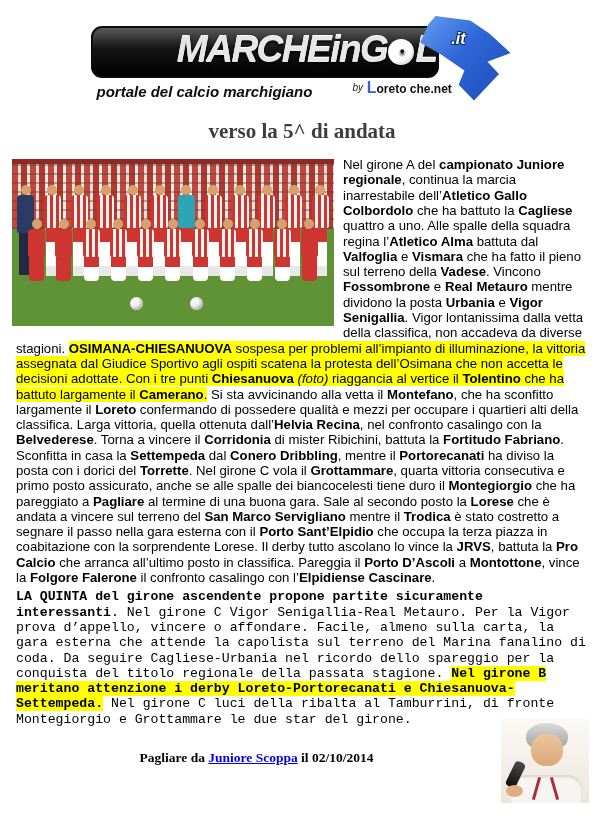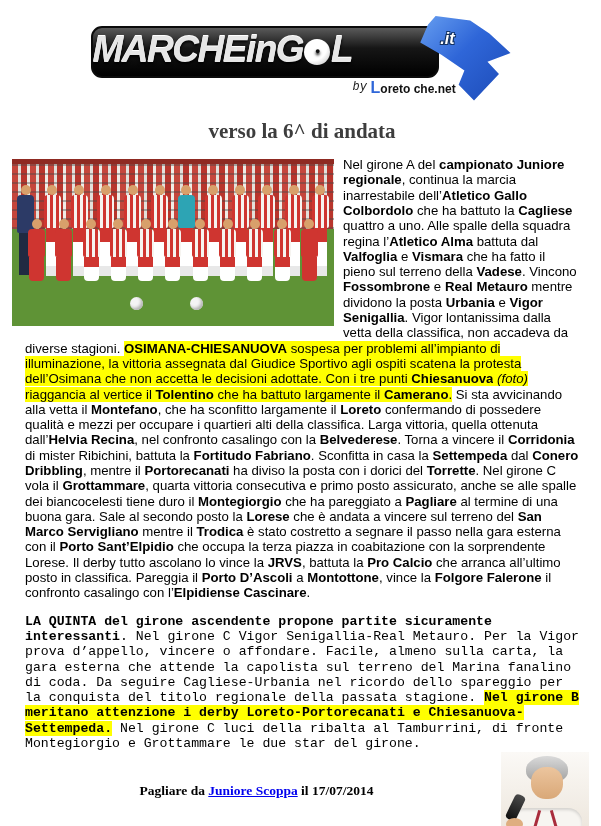--- a/index.html
+++ b/index.html
@@ -10,63 +10,63 @@
     font-family:"Liberation Sans", sans-serif;
     font-size:13.2px; line-height:15.3px;
   }
 
   
   .header { position:relative; width:420px; margin:16px auto 0; height:90px; }
   .logo-bar {
     position:absolute; left:0; top:10px; width:348px; height:52px;
     background:linear-gradient(180deg,#5a5a5a 0%,#161616 42%,#000 100%);
     border:2px solid #0b0b0b; border-radius:11px;
-    display:flex; align-items:center; justify-content:flex-start; z-index:2;
+    display:flex; align-items:center; justify-content:flex-end; z-index:2;
   }
   .logo-text {
     font-style:italic; font-weight:bold; font-size:37px; letter-spacing:-1.5px;
     color:#e6e6e6; text-shadow:0 -1px 0 #ffffff, 0 2px 3px #000;
     white-space:nowrap;
   }
   .ball {
     width:26px; height:26px; border-radius:50%;
     background:radial-gradient(circle at 35% 30%, #ffffff 55%, #b8b8b8);
     display:inline-flex; align-items:center; justify-content:center;
     color:#111; font-size:9px; font-style:normal; margin:0 1px; vertical-align:middle;
   }
   .marche {
     position:absolute; right:0; top:0; width:96px; height:88px; z-index:3;
     background:linear-gradient(135deg,#6aa2f2 0%,#2f66d8 45%,#1b49b5 100%);
     clip-path:polygon(22% 0, 58% 5%, 78% 20%, 100% 42%, 76% 52%, 88% 66%, 62% 96%, 46% 78%, 52% 62%, 28% 44%, 6% 30%, 14% 10%);
   }
   .it-label {
-    position:absolute; right:56px; top:15px; z-index:4;
+    position:absolute; right:45px; top:15px; z-index:4;
     font-style:italic; font-weight:bold; font-size:16px; color:#fff;
     text-shadow:1px 1px 0 #12305e, -1px -1px 0 #12305e, 1px -1px 0 #12305e, -1px 1px 0 #12305e;
   }
   .tagline {
     position:absolute; left:6px; top:68px;
     font-style:italic; font-weight:bold; font-size:15px; color:#0c0c0c; white-space:nowrap;
   }
   .byline { position:absolute; left:262px; top:64px; z-index:4; white-space:nowrap; }
-  .byline .by { font-style:italic; font-size:12px; vertical-align:top; color:#222;font-family:Liberation Mono, monospace; }
+  .byline .by { font-style:italic; font-size:10px; vertical-align:top; color:#222; }
   .byline .name { display:inline-block; font-weight:bold; font-size:12px; color:#111; }
   .byline .name::first-letter { color:#2f66d8; font-size:16px; }
 
   
   .title {
     margin-top:13px; text-align:center;
     font-family:"Liberation Serif", serif; font-weight:bold;
     font-size:21px; line-height:24px; color:#3d3d3d;
   }
 
   
   .content { padding:0 9px 0 12px; }
   .article { margin-top:14px; }
-  .article p { margin:13px; }
+  .article p { margin:4px; }
   .p2 { margin-top:15px;font-family:Liberation Mono, monospace; }
   .hl { background:#ffff00; }
   a.author-link { color:#0000ee; text-decoration:underline; font-weight:bold; }
 
   
   .team-photo {
     float:left; width:322px; height:167px; margin:2px 9px 3px 0;
     position:relative; overflow:hidden; background:#5f9336;
   }
   .tp-rail { position:absolute; top:0; left:0; right:0; height:5px; background:#8f2a22; z-index:1; }
@@ -129,29 +129,30 @@
 <body>
 
 <div class="header">
   <div class="marche"></div>
   <div class="it-label">.it</div>
   <div class="logo-bar">
     <span class="logo-text"><span>MARCHEinG</span><span class="ball">
           <span>●</span>
         </span><span>L</span></span>
   </div>
+  <div class="tagline">portale del calcio marchigiano</div>
   <div class="byline">
     <span class="by">by</span>
     <span class="name">Loreto che.net</span>
   </div>
 </div>
 
 <div class="content">
   <h1 class="title">
-    <span style="display:block">verso la 6^ di andata</span>
+    <span style="display:block">verso la 5^ di andata</span>
   </h1>
 
   <div class="article">
     <div class="team-photo">
       <div class="tp-rail"></div>
       <div class="tp-stand"></div>
       <div class="tp-pitch"></div>
       <div class="tp-back">
           <div class="pl coach st">
             <div class="head"></div>
@@ -273,21 +274,21 @@
         </div>
       <div class="tp-ball b1"></div>
       <div class="tp-ball b2"></div>
     </div>
 
     <p><span>Nel girone A del </span><span style="font-weight: bold;">campionato Juniore regionale</span><span>, continua la marcia inarrestabile dell’</span><span style="font-weight: bold;">Atletico Gallo Colbordolo</span><span> che ha battuto la </span><span style="font-weight: bold;">Cagliese</span><span> quattro a uno. Alle spalle della squadra regina l’</span><span style="font-weight: bold;">Atletico Alma</span><span> battuta dal </span><span style="font-weight: bold;">Valfoglia</span><span> e </span><span style="font-weight: bold;">Vismara</span><span> che ha fatto il pieno sul terreno della </span><span style="font-weight: bold;">Vadese</span><span>. Vincono </span><span style="font-weight: bold;">Fossombrone</span><span> e </span><span style="font-weight: bold;">Real Metauro</span><span> mentre dividono la posta </span><span style="font-weight: bold;">Urbania</span><span> e </span><span style="font-weight: bold;">Vigor Senigallia</span><span>. Vigor lontanissima dalla vetta della classifica, non accadeva da diverse stagioni. </span><span class="hl" style="font-weight: bold;">OSIMANA-CHIESANUOVA</span><span class="hl"> sospesa per problemi all’impianto di illuminazione, la vittoria assegnata dal Giudice Sportivo agli ospiti scatena la protesta dell’Osimana che non accetta le decisioni adottate. Con i tre punti </span><span class="hl" style="font-weight: bold;">Chiesanuova</span><span class="hl"> </span><span class="hl" style="font-style: italic;">(foto)</span><span class="hl"> riaggancia al vertice il </span><span class="hl" style="font-weight: bold;">Tolentino</span><span class="hl"> che ha battuto largamente il </span><span class="hl" style="font-weight: bold;">Camerano</span><span class="hl">.</span><span> Si sta avvicinando alla vetta il </span><span style="font-weight: bold;">Montefano</span><span>, che ha sconfitto largamente il </span><span style="font-weight: bold;">Loreto</span><span> confermando di possedere qualità e mezzi per occupare i quartieri alti della classifica. Larga vittoria, quella ottenuta dall’</span><span style="font-weight: bold;">Helvia Recina</span><span>, nel confronto casalingo con la </span><span style="font-weight: bold;">Belvederese</span><span>. Torna a vincere il </span><span style="font-weight: bold;">Corridonia</span><span> di mister Ribichini, battuta la </span><span style="font-weight: bold;">Fortitudo Fabriano</span><span>. Sconfitta in casa la </span><span style="font-weight: bold;">Settempeda</span><span> dal </span><span style="font-weight: bold;">Conero Dribbling</span><span>, mentre il </span><span style="font-weight: bold;">Portorecanati</span><span> ha diviso la posta con i dorici del </span><span style="font-weight: bold;">Torrette</span><span>. Nel girone C vola il </span><span style="font-weight: bold;">Grottammare</span><span>, quarta vittoria consecutiva e primo posto assicurato, anche se alle spalle dei biancocelesti tiene duro il </span><span style="font-weight: bold;">Montegiorgio</span><span> che ha pareggiato a </span><span style="font-weight: bold;">Pagliare</span><span> al termine di una buona gara. Sale al secondo posto la </span><span style="font-weight: bold;">Lorese</span><span> che è andata a vincere sul terreno del </span><span style="font-weight: bold;">San Marco Servigliano</span><span> mentre il </span><span style="font-weight: bold;">Trodica</span><span> è stato costretto a segnare il passo nella gara esterna con il </span><span style="font-weight: bold;">Porto Sant’Elpidio</span><span> che occupa la terza piazza in coabitazione con la sorprendente Lorese. Il derby tutto ascolano lo vince la </span><span style="font-weight: bold;">JRVS</span><span>, battuta la </span><span style="font-weight: bold;">Pro Calcio</span><span> che arranca all’ultimo posto in classifica. Pareggia il </span><span style="font-weight: bold;">Porto D’Ascoli</span><span> a </span><span style="font-weight: bold;">Montottone</span><span>, vince la </span><span style="font-weight: bold;">Folgore Falerone</span><span> il confronto casalingo con l’</span><span style="font-weight: bold;">Elpidiense Cascinare</span><span>.</span></p>
 
     <p class="p2"><span style="font-weight: bold;">LA QUINTA del girone ascendente propone partite sicuramente interessanti</span><span>. Nel girone C Vigor Senigallia-Real Metauro. Per la Vigor prova d’appello, vincere o affondare. Facile, almeno sulla carta, la gara esterna che attende la capolista sul terreno del Marina fanalino di coda. Da seguire Cagliese-Urbania nel ricordo dello spareggio per la conquista del titolo regionale della passata stagione. </span><span class="hl" style="font-weight: bold;">Nel girone B meritano attenzione i derby Loreto-Portorecanati e Chiesanuova-Settempeda.</span><span> Nel girone C luci della ribalta al Tamburrini, di fronte Montegiorgio e Grottammare le due star del girone.</span></p>
 
     <div class="footer-row">
-      <div class="footer-text"><span>Pagliare da </span><a href="#" class="author-link">Juniore Scoppa</a><span> il 17/07/2014</span></div>
+      <div class="footer-text"><span>Pagliare da </span><a href="#" class="author-link">Juniore Scoppa</a><span> il 02/10/2014</span></div>
       <div class="author-photo">
         <div class="ap-hair"></div>
         <div class="ap-face"></div>
         <div class="ap-shirt"></div>
         <div class="ap-lan1"></div>
         <div class="ap-lan2"></div>
         <div class="ap-mic"></div>
         <div class="ap-hand"></div>
       </div>
     </div>

